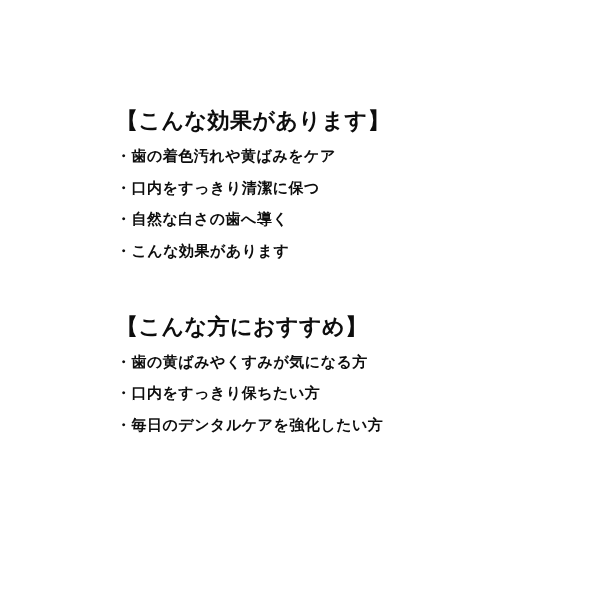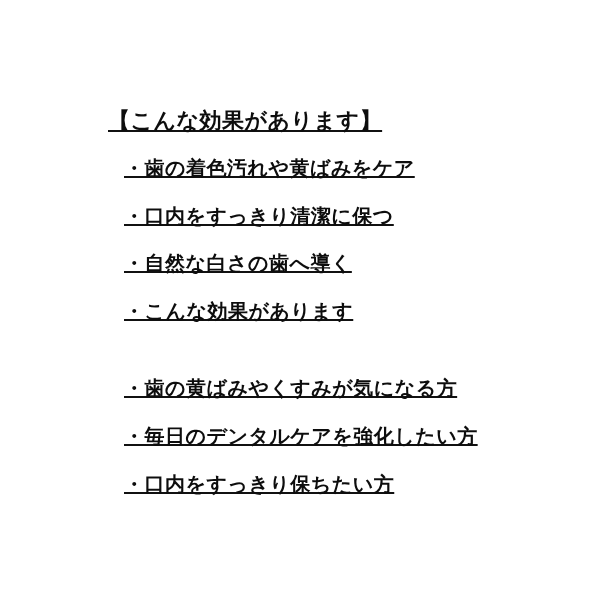--- a/index.html
+++ b/index.html
@@ -16,45 +16,44 @@
   }
   .page {
     width: 612px;
     height: 612px;
     box-sizing: border-box;
     position: relative;
     background: #ffffff;
   }
   .content {
     position: absolute;
-    left: 108px;
+    left: 116px;
     top: 104px;
     right: 30px;
-    text-decoration: underline;
   }
   .section {
     margin: 0;
   }
   .section + .section {
     margin-top: 46px;
   }
   .heading {
     font-size: 22px;
     font-weight: bold;
     letter-spacing: 0.5px;
     line-height: 1.5;
     margin: 0 0 8px 0;
     color: #0d0d0d;
   }
   .item {
-    font-size: 20px;
+    font-size: 15px;
     font-weight: bold;
     letter-spacing: 0.5px;
     line-height: 1.58;
-    margin: 16px;
+    margin: 0;
     padding: 0;
     color: #0d0d0d;
     white-space: nowrap;
   }
   .item + .item {
     margin-top: 8px;
   }
 </style>
 </head>
 <body>
@@ -64,19 +63,20 @@
 
     <div class="section">
       <p class="heading">【こんな効果があります】</p>
       <p class="item">・歯の着色汚れや黄ばみをケア</p>
       <p class="item">・口内をすっきり清潔に保つ</p>
       <p class="item">・自然な白さの歯へ導く</p>
       <p class="item">・こんな効果があります</p>
     </div>
 
     <div class="section">
+      <p class="heading">【こんな方におすすめ】</p>
       <p class="item">・歯の黄ばみやくすみが気になる方</p>
+      <p class="item">・口内をすっきり保ちたい方</p>
       <p class="item">・毎日のデンタルケアを強化したい方</p>
-      <p class="item">・口内をすっきり保ちたい方</p>
     </div>
 
   </div>
 </div>
 
 </body></html>

